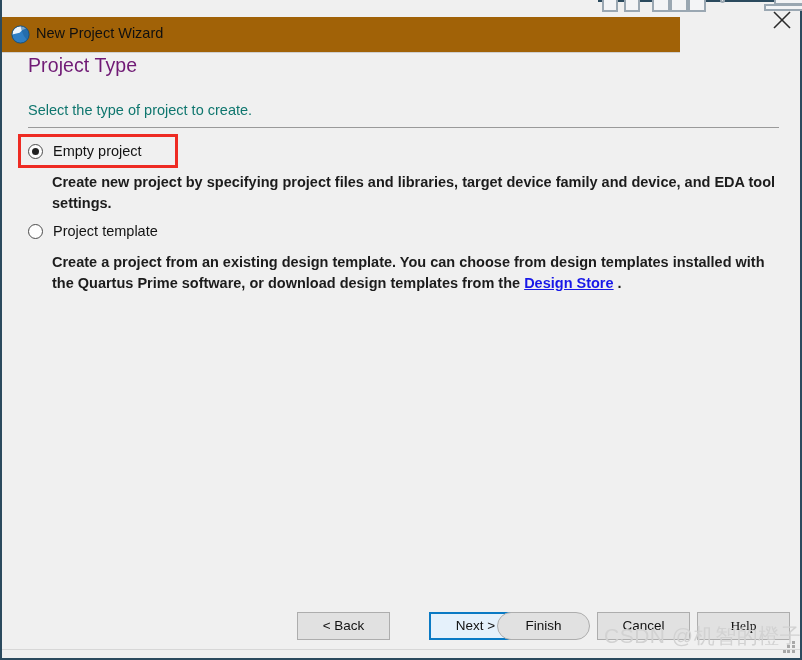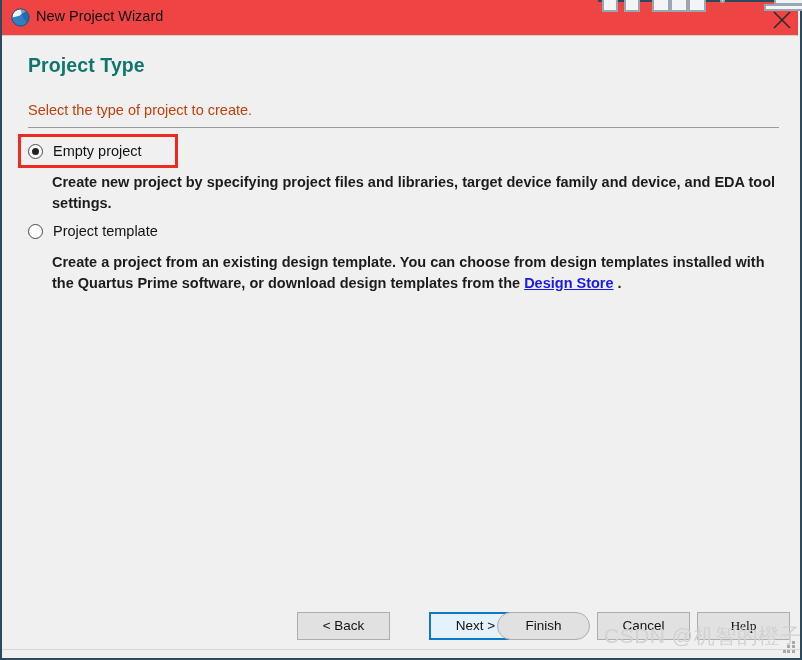--- a/index.html
+++ b/index.html
@@ -17,24 +17,24 @@
     height: 660px;
     background: #f0f0f0;
     border-left: 2px solid #2b4a5e;
     border-right: 2px solid #2b4a5e;
     border-bottom: 2px solid #2b4a5e;
   }
 
   
   #titlebar {
     position: absolute;
-    left: 0; top: 0;
-    width: 796px;
+    left: 0; top: 17px;
+    width: 678px;
     height: 36px;
-    background: #ef4444;
+    background: #a16207;
     border-bottom: 1px solid #cfcfcf;
   }
   #titlebar-icon {
     position: absolute;
     left: 9px; top: 8px;
     width: 19px; height: 19px;
   }
   #titlebar-text {
     position: absolute;
     left: 34px; top: 8px;
@@ -66,29 +66,29 @@
     left: 596px; top: 0px;
     width: 206px; height: 2px;
     background: #2b4a5e;
   }
 
   
   #page-title {
     position: absolute;
     left: 26px; top: 54px;
     font-size: 19.5px;
-    font-weight: bold;
+    font-weight: normal;
+    color: #701a75;
+    letter-spacing: 0.1px;
+  }
+  #page-subtitle {
+    position: absolute;
+    left: 26px; top: 102px;
+    font-size: 14.5px;
     color: #0f766e;
-    letter-spacing: 0.1px;
-  }
-  #page-subtitle {
-    position: absolute;
-    left: 26px; top: 102px;
-    font-size: 14.5px;
-    color: #c2410c;
   }
   #separator {
     position: absolute;
     left: 26px; top: 127px;
     width: 751px; height: 1px;
     background: #9a9a9a;
   }
 
   .radio-row {
     position: absolute;

